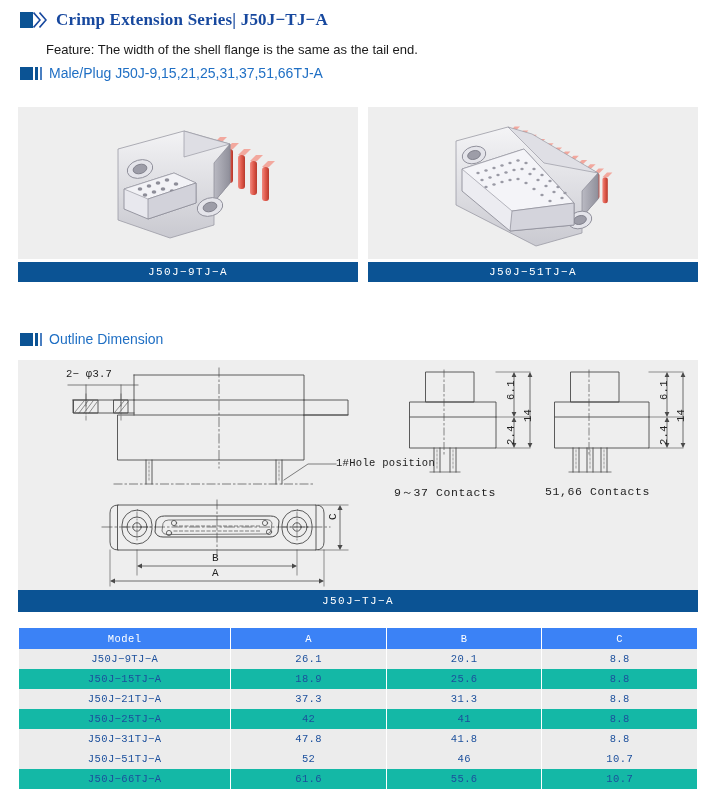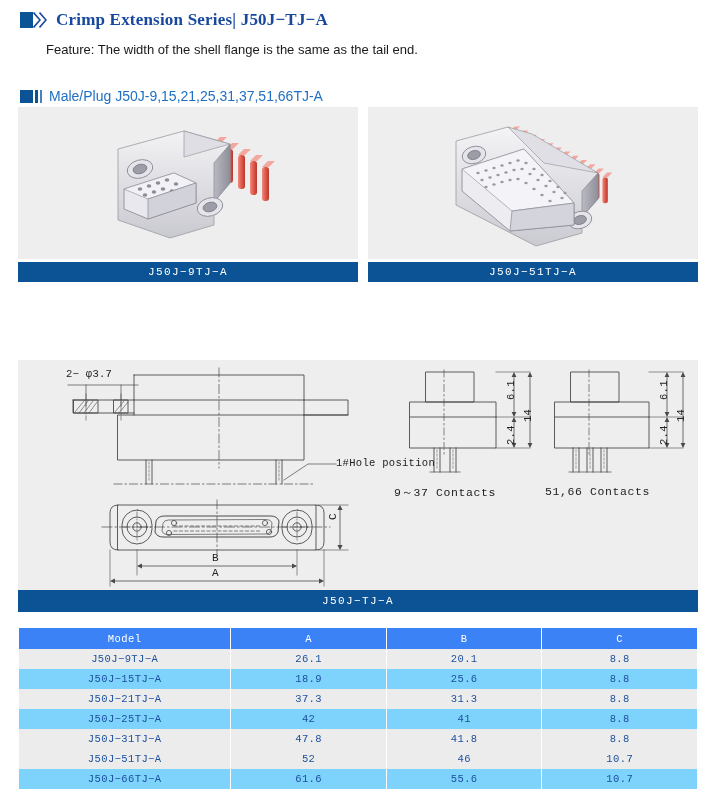--- a/index.html
+++ b/index.html
@@ -70,21 +70,21 @@
     font-family:"Liberation Mono", monospace;
   }
   table.spec th{
     background:#3b82f6;color:#fff;font-size:10.5px;font-weight:normal;
     height:19px;letter-spacing:.5px;text-align:center;
   }
   table.spec td{
     height:18px;font-size:10.5px;color:#1b4f9c;text-align:center;letter-spacing:.4px;
   }
   table.spec tr.odd td{background:#ececec;}
-  table.spec tr.even td{background:#7dd3fc;}
+  table.spec tr.even td{background:#14b8a6;}
   .col-model{width:212px;}
   .col-a{width:155px;}
   .col-b{width:155px;}
   .col-c{width:155px;}
 </style>
 </head>
 <body>
 
 <div class="page">
 
@@ -100,21 +100,21 @@
         <svg width="8" height="16" viewBox="0 0 8 16">
             <path d="M0.5 0.5 L7 8 L0.5 15.5" fill="none" stroke="#17489e" stroke-width="1.6"></path>
           </svg>
       </span>
     </span>
     <span class="title-text">Crimp Extension Series| J50J−TJ−A</span>
   </div>
 
   <div class="feature">Feature: The width of the shell flange is the same as the tail end.</div>
 
-  <div class="sec-head" style="left:20px;top:88px;">
+  <div class="sec-head" style="left:20px;top:65px;">
     <span class="sec-mark">
       <span class="sq"></span>
         <span class="b1"></span>
         <span class="b2"></span>
     </span>
     <span class="sec-text">Male/Plug J50J-9,15,21,25,31,37,51,66TJ-A</span>
   </div>
 
   <div class="prod" style="left:18px;top:107px;width:340px;height:152px;">
     <div class="stage">
@@ -314,20 +314,28 @@
             <ellipse cx="174" cy="80" rx="1.7" ry="1.2"></ellipse>
               <ellipse cx="181" cy="86" rx="1.7" ry="1.2"></ellipse>
           </g>
         </g>
         <path d="M144 104 L206 96 L206 118 L142 124 Z" fill="#d4d4dc" stroke="#8a8a95" stroke-width="0.7"></path>
       </svg>
     </div>
   </div>
   <div class="prod-cap" style="left:368px;top:262px;width:330px;height:20px;">J50J−51TJ−A</div>
 
+  <div class="sec-head" style="left:20px;top:331px;">
+    <span class="sec-mark">
+      <span class="sq"></span>
+        <span class="b1"></span>
+        <span class="b2"></span>
+    </span>
+    <span class="sec-text">Outline Dimension</span>
+  </div>
 
   <div class="draw-panel">
     <svg width="680" height="230" viewBox="0 0 680 230">
       <g stroke="#4a4a4a" fill="none" stroke-width="0.9" stroke-linecap="square">
 
         <path d="M116 15 L286 15 L286 55"></path>
         <path d="M116 15 L116 55"></path>
         <path d="M116 40 L286 40"></path>
 
         <path d="M55 40 L116 40"></path>

